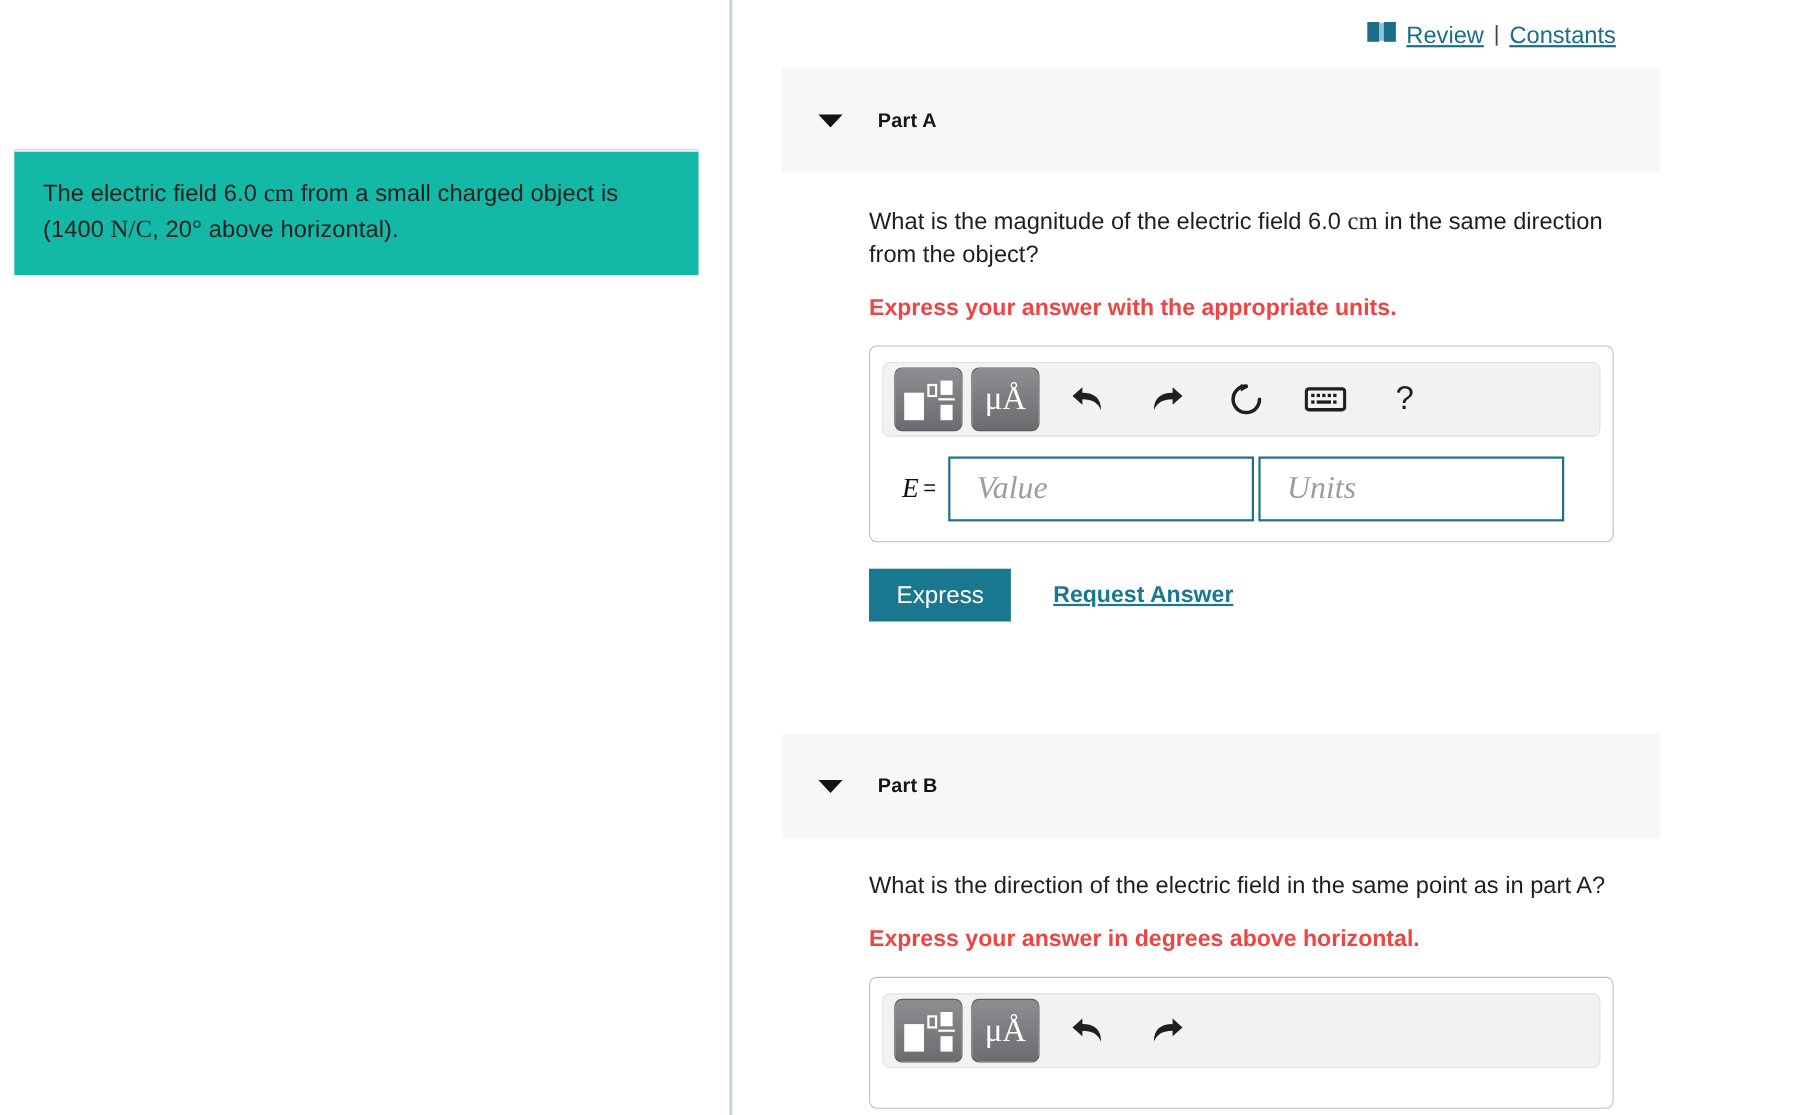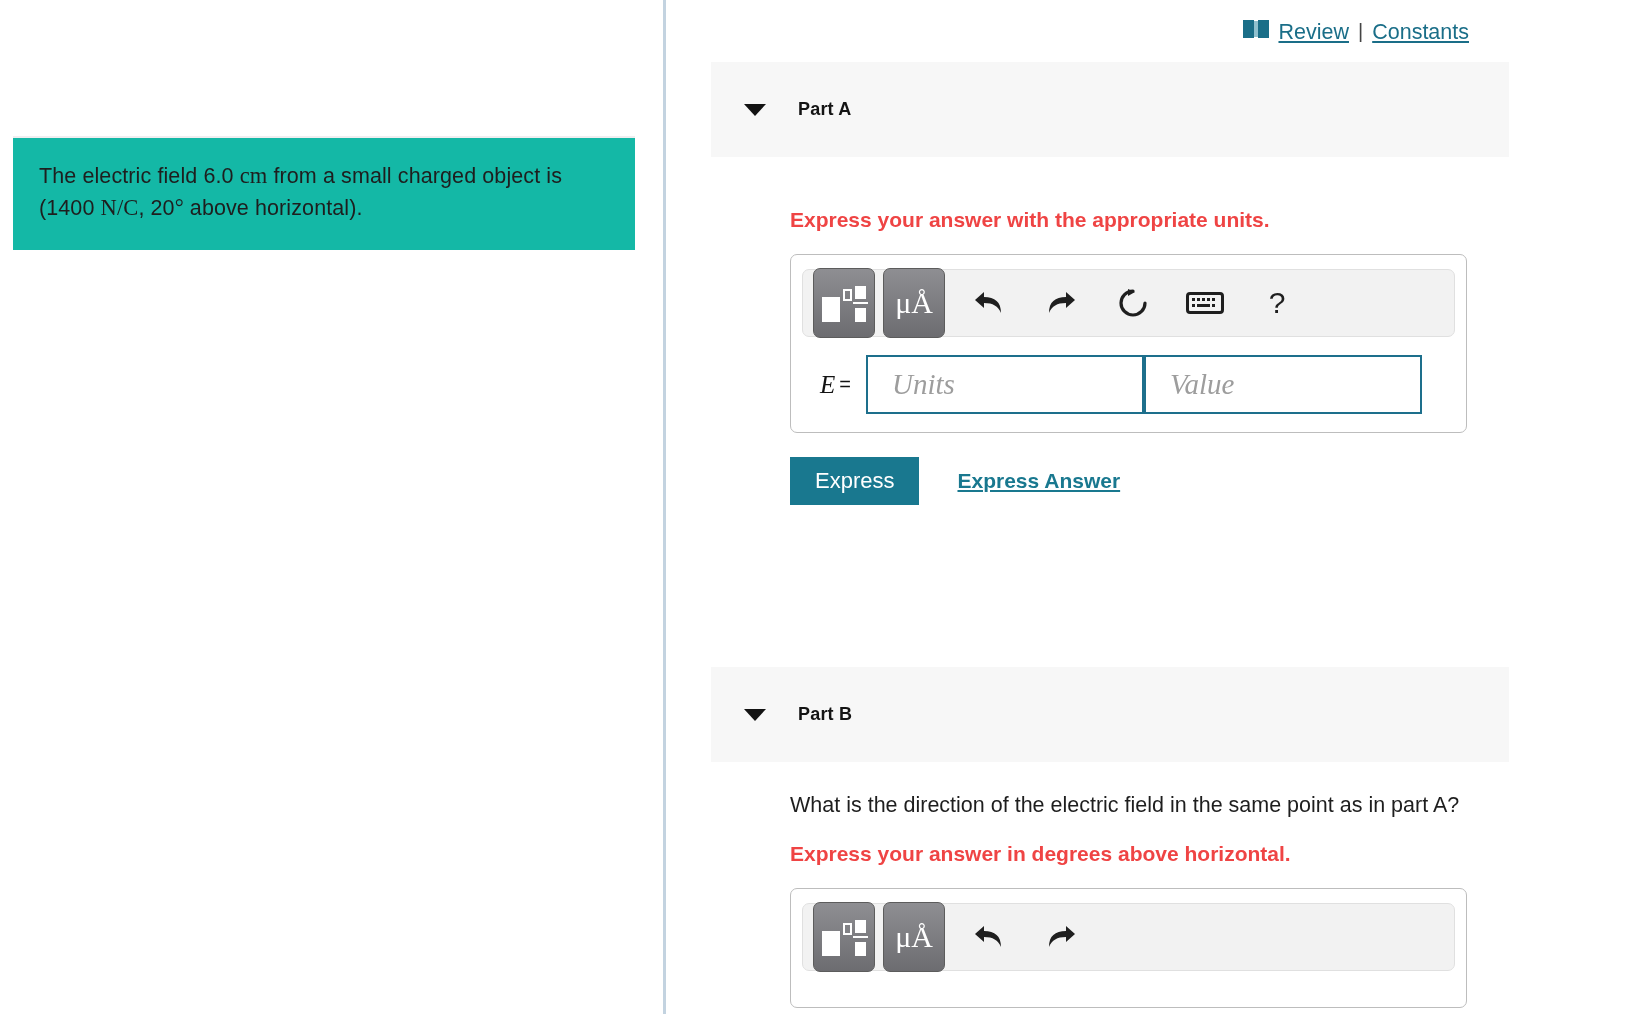--- a/index.html
+++ b/index.html
@@ -182,21 +182,21 @@
     background: #f2f2f2;
     border: 1px solid #e0e0e0;
     border-radius: 7px;
     display: flex;
     align-items: center;
     padding-left: 10px;
     box-sizing: border-box;
   }
   .tb-btn {
     width: 62px;
-    height: 70px;
+    height: 58px;
     border-radius: 7px;
     border: 1px solid #5c5c5c;
     background: linear-gradient(#8e8e92, #6c6c70);
     display: flex;
     align-items: center;
     justify-content: center;
     cursor: pointer;
     margin-right: 8px;
     box-sizing: border-box;
   }
@@ -326,20 +326,21 @@
     </div>
 
     <div class="part-header" style="top:62px;">
       <div class="inner">
         <span class="caret"></span>
         <span class="part-title">Part A</span>
       </div>
     </div>
 
     <div class="part-body" style="top:186px;">
+      <div class="q-text"><span>What is the magnitude of the electric field 6.0 </span><span class="mathvar">cm</span><span> in the same direction from the object?</span></div>
       <div class="q-instruction">Express your answer with the appropriate units.</div>
 
       <div class="answer-box">
         <div class="answer-toolbar">
           <div class="tb-btn">
             <span class="tpl-icon">
               <i class="big"></i>
                 <i class="small"></i>
                 <i class="num"></i>
                 <i class="bar"></i>
@@ -379,32 +380,32 @@
             </svg>
           </div>
           <div class="tb-plain">
               <span class="tb-help">?</span>
             </div>
         </div>
 
         <div class="answer-row">
           <span class="eq-label">E</span>
           <span class="eq-sign">=</span>
+          <div class="ans-input" id="value-input">
+            <span class="ph">Value</span>
+          </div>
           <div class="ans-input" id="units-input">
             <span class="ph">Units</span>
           </div>
-          <div class="ans-input" id="value-input">
-            <span class="ph">Value</span>
-          </div>
         </div>
       </div>
 
       <div class="submit-row">
         <button id="submit-button">Express</button>
-        <span id="request-answer-link">Express Answer</span>
+        <span id="request-answer-link">Request Answer</span>
       </div>
     </div>
 
     <div class="part-header" style="top:667px;">
       <div class="inner">
         <span class="caret"></span>
         <span class="part-title">Part B</span>
       </div>
     </div>
 

